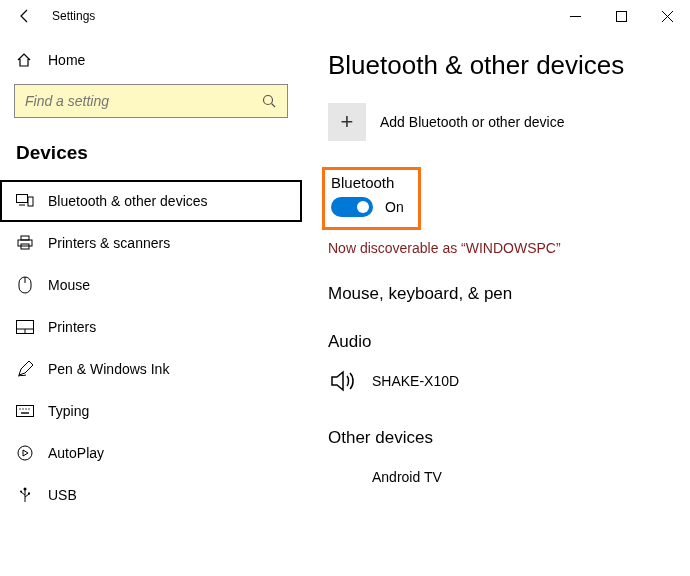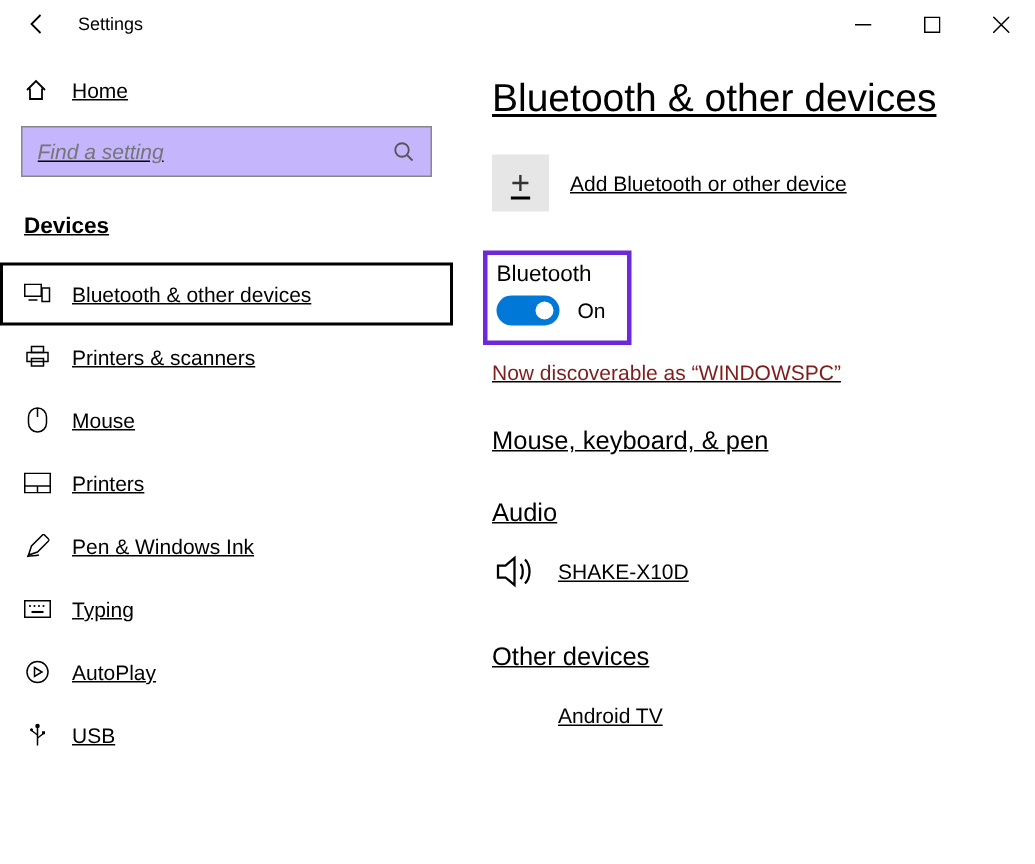--- a/index.html
+++ b/index.html
@@ -37,58 +37,57 @@
   }
   .wc {
     width: 46px; height: 30px;
     display: flex; align-items: center; justify-content: center;
     cursor: pointer;
   }
   .body {
     flex: 1;
     display: flex;
     overflow: hidden;
-    text-decoration: underline;
   }
   .sidebar {
     width: 302px;
     padding: 10px 0 0 0;
     display: flex;
     flex-direction: column;
   }
   .home-row {
     display: flex;
     align-items: center;
     padding: 10px 16px;
     cursor: pointer;
   }
   .home-row .icon { width: 18px; margin-right: 14px; display:flex; }
   .search-wrap { padding: 6px 14px 14px 14px; }
   .search {
     width: 100%;
     height: 34px;
     border: 1px solid #888;
-    background: #c4b5fd;
+    background: #fef9c3;
     display: flex;
     align-items: center;
     padding: 0 10px;
   }
   .search input {
     flex: 1;
     border: none;
     outline: none;
     font-size: 14px;
     font-style: italic;
     color: #555;
     background: transparent;
   }
   .section-label {
     font-weight: 600;
     padding: 10px 16px 16px 16px;
-    font-size: 15px;
+    font-size: 19px;
   }
   .nav-item {
     display: flex;
     align-items: center;
     padding: 12px 16px;
     cursor: pointer;
     font-size: 14px;
   }
   .nav-item .icon { width: 18px; height: 18px; margin-right: 14px; display:flex; align-items:center; justify-content:center; }
   .nav-item.selected {
@@ -115,21 +114,21 @@
   .add-btn-square {
     width: 38px; height: 38px;
     background: #e6e6e6;
     display: flex; align-items: center; justify-content: center;
     margin-right: 14px;
     font-size: 22px;
     color: #333;
   }
   .bt-block {
     display: inline-block;
-    border: 3px solid #6d28d9;
+    border: 3px solid #f97316;
     padding: 4px 14px 10px 6px;
     margin: 0 4px 10px -6px;
   }
   .bt-label { font-size: 15px; font-weight: 400; margin-bottom: 6px; }
   .toggle-row { display: flex; align-items: center; }
   .toggle {
     width: 42px; height: 20px;
     border-radius: 10px;
     background: #0078d7;
     position: relative;

